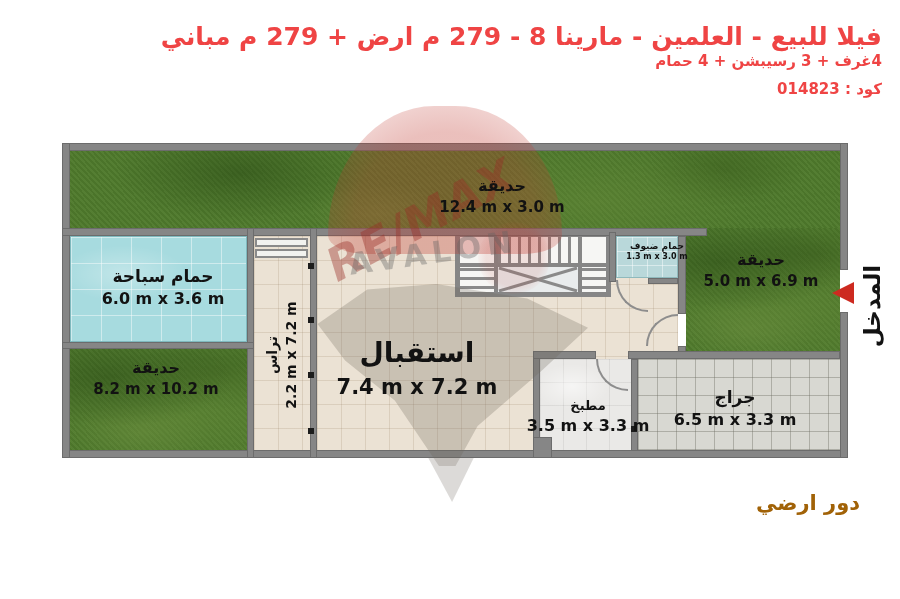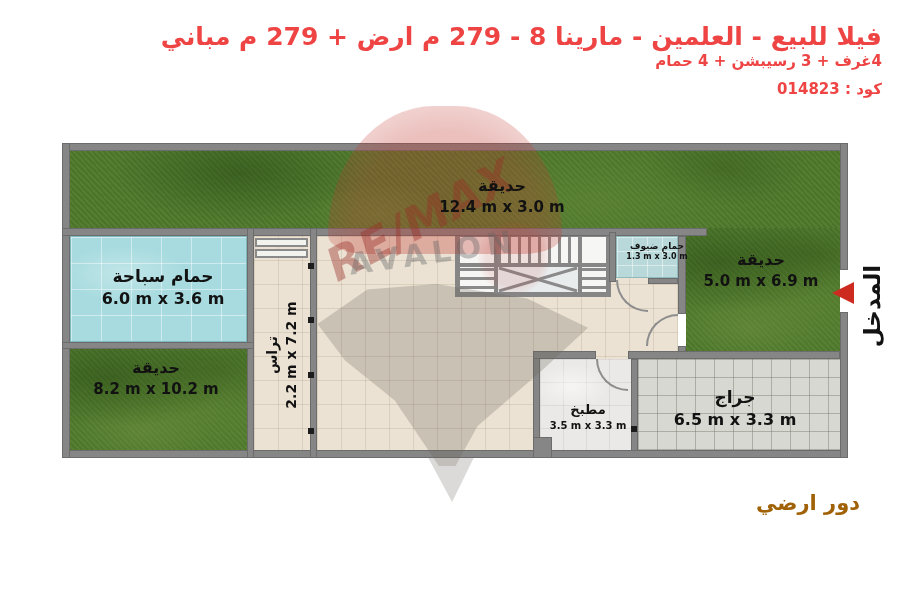--- a/index.html
+++ b/index.html
@@ -113,21 +113,21 @@
   
   .rlabel { position:absolute; z-index:40; transform:translate(-50%,-50%); text-align:center;
             color:#121212; font-weight:700; white-space:nowrap; direction:rtl; }
   .rlabel .name { display:block; }
   .rlabel .dims { display:block; direction:ltr; margin-top:3px; }
   .lab-garden-top    { left:502px; top:196px; } .lab-garden-top .name{font-size:16px;} .lab-garden-top .dims{font-size:15px;}
   .lab-pool          { left:163px; top:287px; } .lab-pool .name{font-size:17px;} .lab-pool .dims{font-size:16px;}
   .lab-garden-left   { left:156px; top:378px; } .lab-garden-left .name{font-size:16px;} .lab-garden-left .dims{font-size:15px;}
   .lab-garden-right  { left:761px; top:270px; } .lab-garden-right .name{font-size:16px;} .lab-garden-right .dims{font-size:15px;}
   .lab-reception     { left:417px; top:367px; } .lab-reception .name{font-size:28px;} .lab-reception .dims{font-size:21px; margin-top:6px;}
-  .lab-kitchen       { left:588px; top:416px; } .lab-kitchen .name{font-size:13px;} .lab-kitchen .dims{font-size:10px;text-align:center;}
+  .lab-kitchen       { left:588px; top:416px; } .lab-kitchen .name{font-size:13px;} .lab-kitchen .dims{font-size:16px;text-align:center;}
   .lab-garage        { left:735px; top:408px; } .lab-garage .name{font-size:17px;} .lab-garage .dims{font-size:16px;}
   .lab-bath          { left:657px; top:251px; } .lab-bath .name{font-size:9px;} .lab-bath .dims{font-size:8px; margin-top:1px;}
   .lab-terrace       { left:281px; top:355px; transform:translate(-50%,-50%) rotate(-90deg); }
   .lab-terrace .name{font-size:14px;} .lab-terrace .dims{font-size:14px;}
 
   
   .entrance-arrow { position:absolute; left:832px; top:282px; width:0; height:0; z-index:45;
                     border-top:11px solid transparent; border-bottom:11px solid transparent;
                     border-right:22px solid #cd2a20; }
   .entrance-label { position:absolute; left:872px; top:306px; transform:translate(-50%,-50%) rotate(-90deg);
@@ -219,20 +219,24 @@
       <span class="dims">6.0 m x 3.6 m</span>
     </div>
     <div class="rlabel lab-garden-left">
       <span class="name">حديقة</span>
       <span class="dims">8.2 m x 10.2 m</span>
     </div>
     <div class="rlabel lab-terrace">
       <span class="name">تراس</span>
       <span class="dims">2.2 m x 7.2 m</span>
     </div>
+    <div class="rlabel lab-reception">
+      <span class="name">استقبال</span>
+      <span class="dims">7.4 m x 7.2 m</span>
+    </div>
     <div class="rlabel lab-bath">
       <span class="name">حمام ضيوف</span>
       <span class="dims">1.3 m x 3.0 m</span>
     </div>
     <div class="rlabel lab-garden-right">
       <span class="name">حديقة</span>
       <span class="dims">5.0 m x 6.9 m</span>
     </div>
     <div class="rlabel lab-kitchen">
       <span class="name">مطبخ</span>

